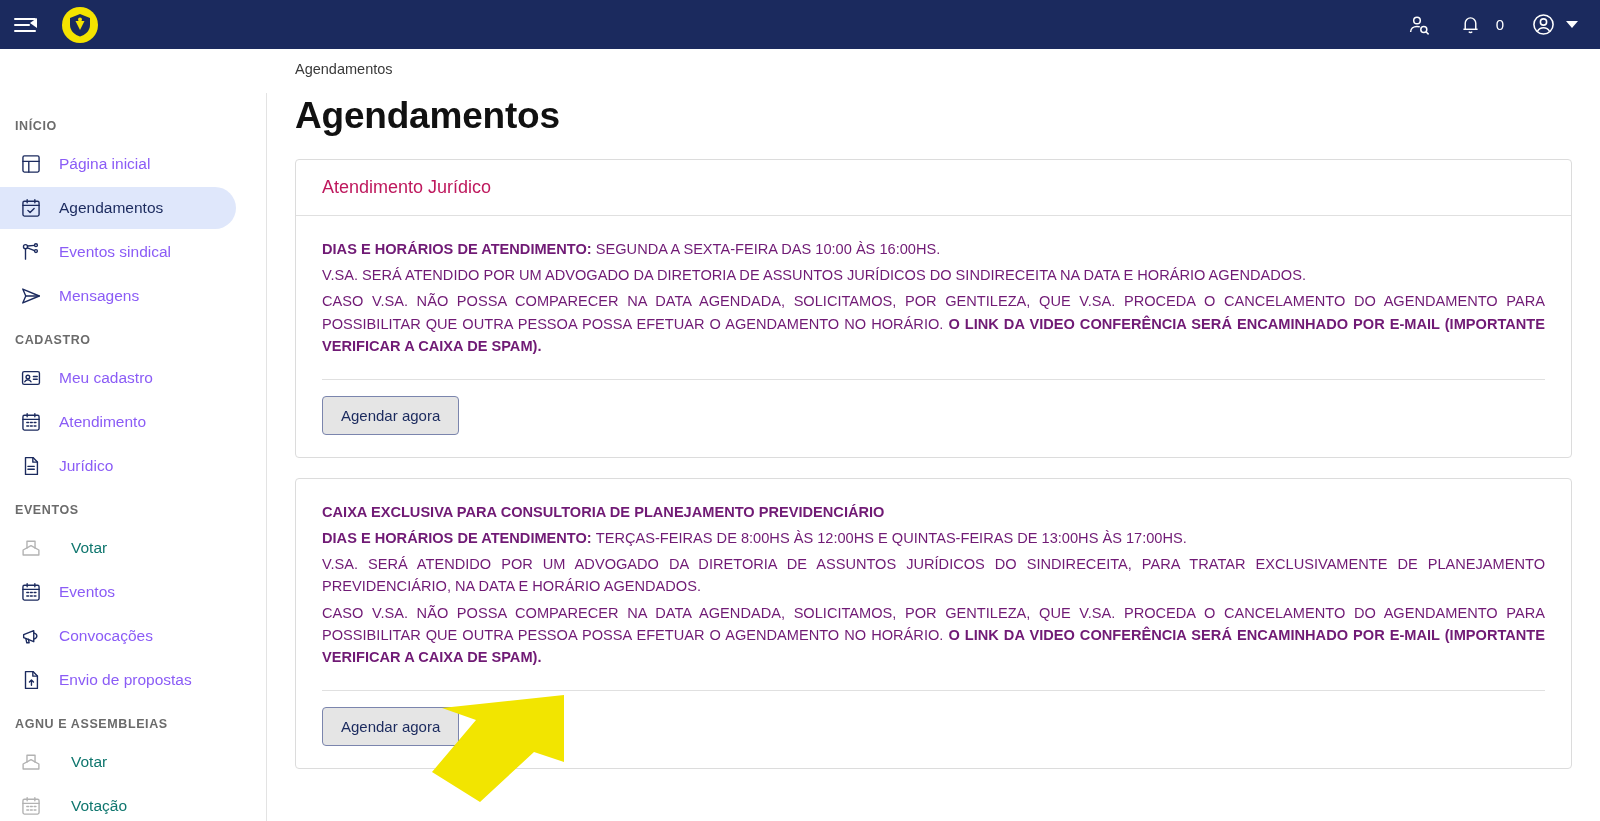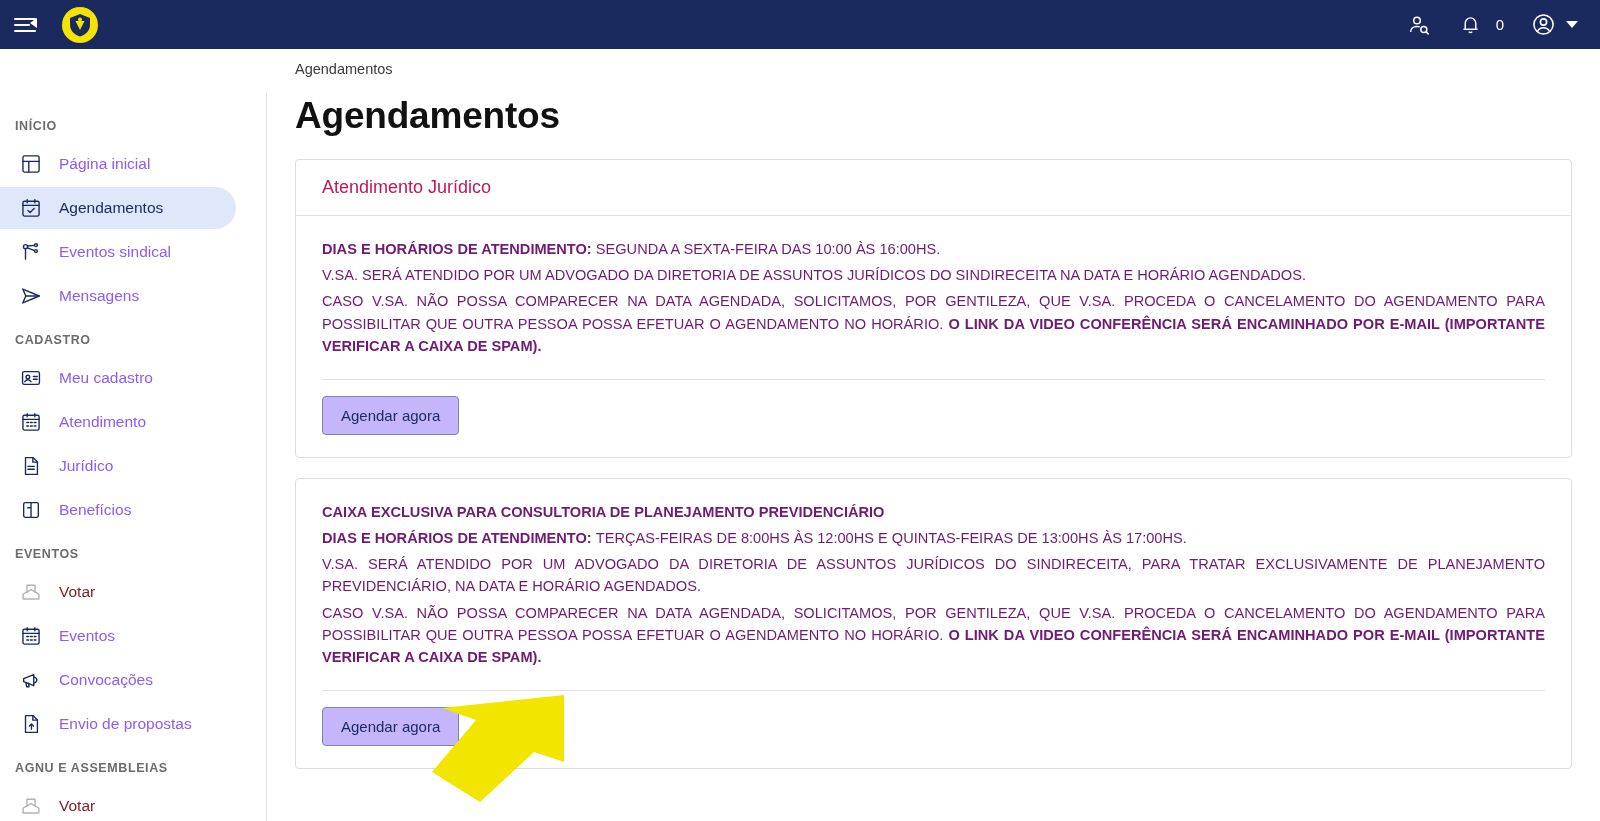--- a/index.html
+++ b/index.html
@@ -97,21 +97,21 @@
     width: 25px; height: 25px; margin-right: 16px;
     display: flex; align-items: center; justify-content: center;
     color: #1b2a5e;
     flex: 0 0 auto;
   }
   .nav-item.active {
     background: #dfe7fb;
     color: #1b2a5e;
     font-weight: 400;
   }
-  .nav-item.disabled { color: #7f1d1d; }
+  .nav-item.disabled { color: #0f766e; gap: 12px; }
   .nav-item.disabled .ico { color: #b2b2b2; }
 
   .scrollbar-track {
     position: absolute; top: 49px; right: 7px;
     width: 9px; height: 772px;
     background: #f1f1f1;
   }
   .scrollbar-thumb {
     position: absolute; top: 4px; left: 0;
     width: 9px; height: 380px;
@@ -168,21 +168,21 @@
   .bold { font-weight: 700; }
   .divider {
     border-top: 1px solid #e0e0e0;
     margin: 22px 0 0 0;
   }
   .card-footer { padding: 16px 26px 22px 26px; }
   .btn-outline {
     display: inline-block;
     border: 1px solid #7b85ad;
     border-radius: 4px;
-    background: #c4b5fd;
+    background: #e5e5e5;
     color: #1b2a5e;
     font-size: 15px;
     padding: 10px 18px;
     cursor: pointer;
     font-family: "Liberation Sans", sans-serif;
   }
 
   
   .cursor-arrow {
     position: absolute;
@@ -310,29 +310,20 @@
       </div>
       <div class="nav-item">
         <span class="ico">
           <svg width="22" height="22" viewBox="0 0 24 24" stroke="currentColor" fill="none" stroke-width="1.5" stroke-linecap="round" stroke-linejoin="round">
             <path d="M6 2.8h8.2L19 7.6V21.2H6z"></path>
             <path d="M14 2.8v5h5"></path>
             <path d="M8.6 12.4h7M8.6 15.6h7"></path>
           </svg>
         </span>
         <span>Jurídico</span>
-      </div>
-      <div class="nav-item">
-        <span class="ico">
-          <svg width="22" height="22" viewBox="0 0 24 24" stroke="currentColor" fill="none" stroke-width="1.5" stroke-linecap="round" stroke-linejoin="round">
-            <rect x="4" y="4" width="16" height="16" rx="1.6"></rect>
-            <path d="M12 4v16M8.4 9.6h2.2"></path>
-          </svg>
-        </span>
-        <span>Benefícios</span>
       </div>
       <div class="nav-section">EVENTOS</div>
       <div class="nav-item disabled">
         <span class="ico">
           <svg width="22" height="22" viewBox="0 0 24 24" stroke="currentColor" fill="none" stroke-width="1.5" stroke-linecap="round" stroke-linejoin="round">
             <path d="M3.4 14.2 12 9.4l8.6 4.8v5.4H3.4z"></path>
             <path d="M7.6 12.2V4.6h8.8v7.6"></path>
           </svg>
         </span>
         <span>Votar</span>

